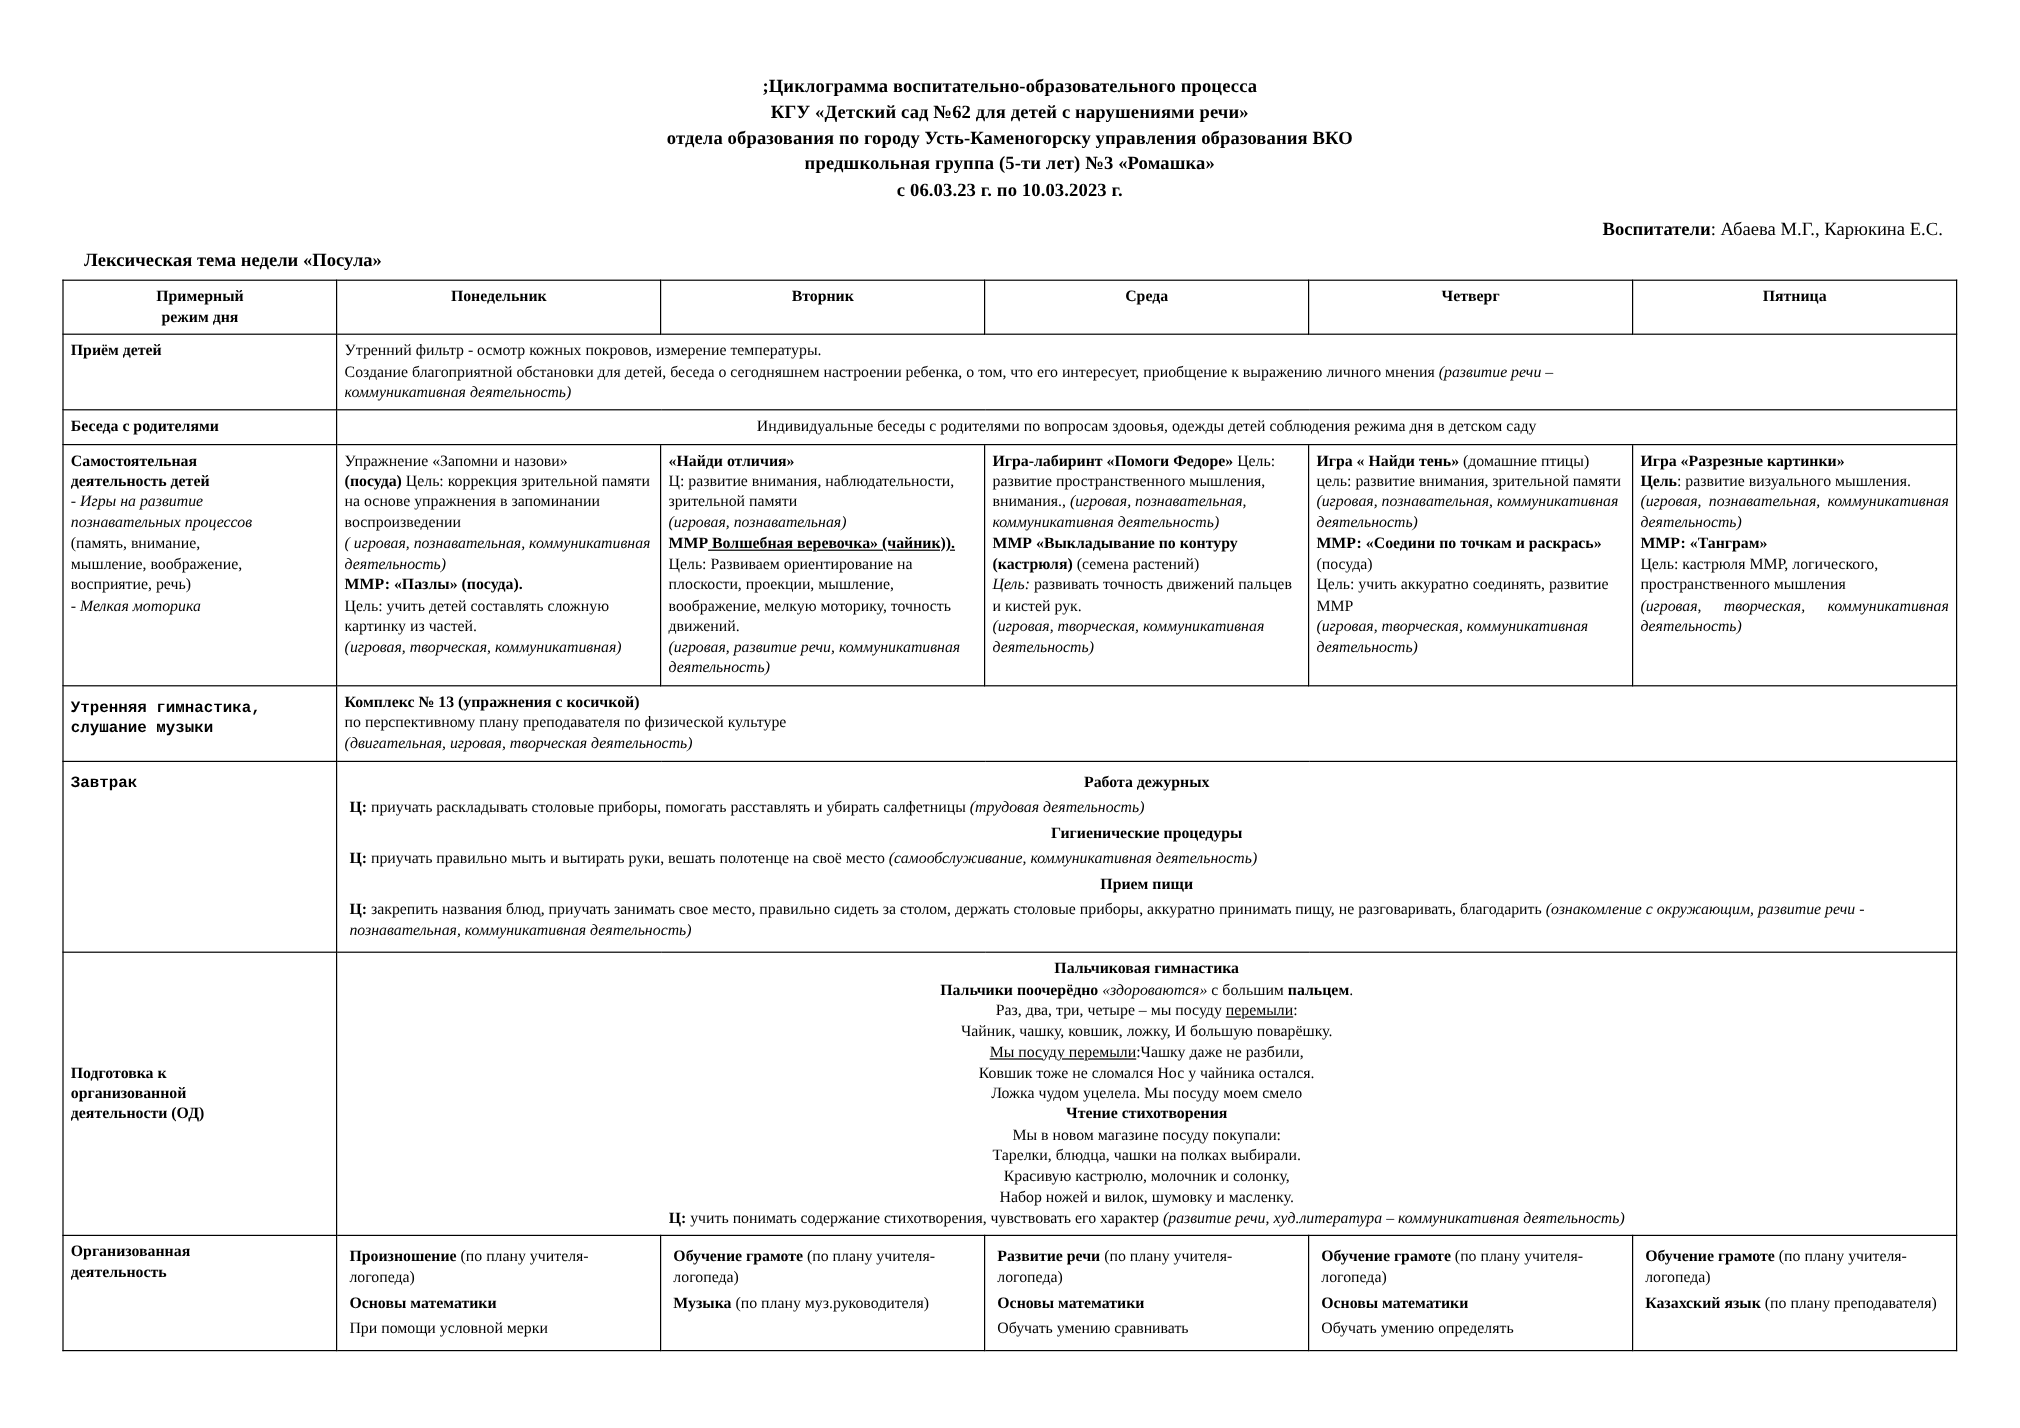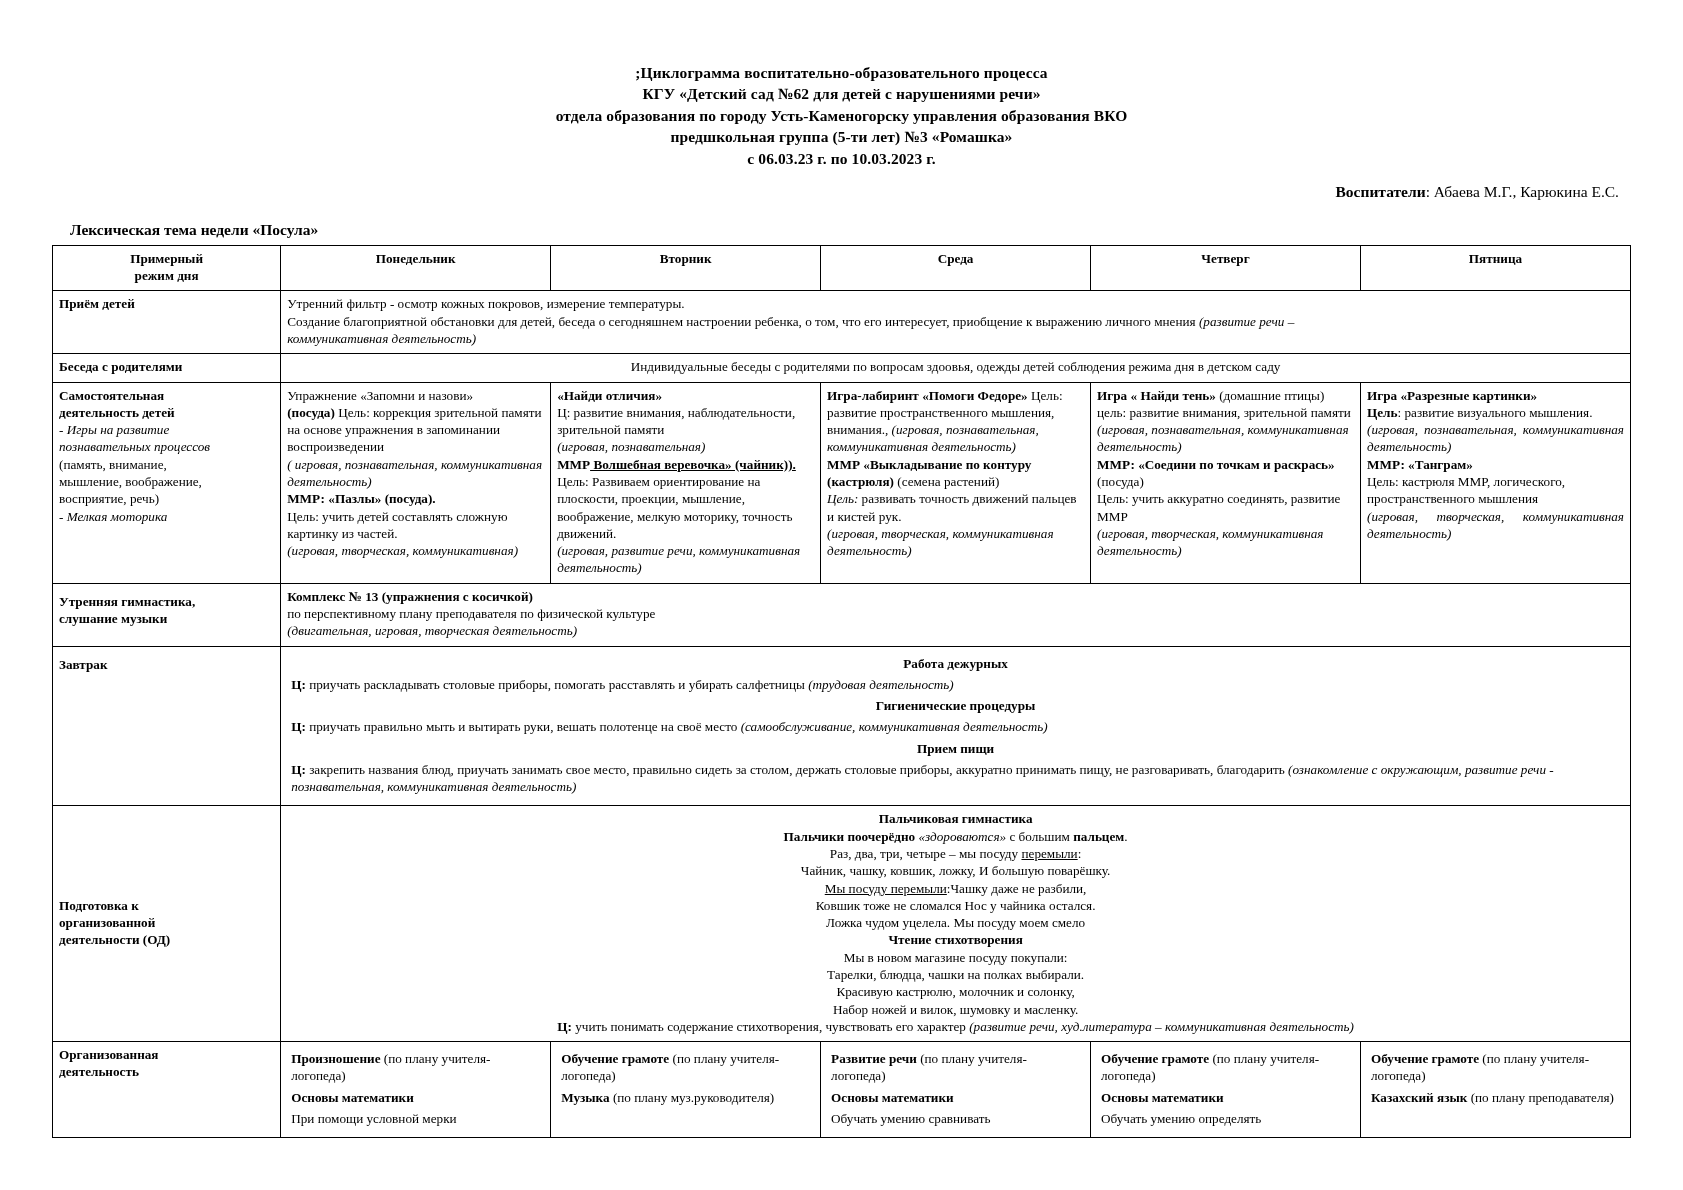--- a/index.html
+++ b/index.html
@@ -33,21 +33,21 @@
   .supervisors {
     text-align: right;
     font-size: 15.5px;
     margin-top: 14px;
     padding-right: 12px;
   }
   .supervisors b { font-weight: bold; }
   .lexical-theme {
     font-weight: bold;
     font-size: 15.5px;
-    margin-top: 20px;
+    margin-top: 8px;
     padding-left: 18px;
   }
   
   table.cyclogram {
     border-collapse: collapse;
     width: 1579px;
     margin-top: 6px;
     table-layout: fixed;
   }
   table.cyclogram td, table.cyclogram th {
@@ -75,21 +75,21 @@
   td.regime .sub {
     font-weight: normal;
     font-style: italic;
     display: block;
   }
   td.regime .subn {
     font-weight: normal;
     font-style: normal;
     display: block;
   }
-  td.regime.pad-top { padding-top: 9px; }
+  td.regime.pad-top { padding-top: 9px; font-family: Liberation Mono, monospace; }
   td.regime.mid { vertical-align: middle; }
   .b { font-weight: bold; }
   .i { font-style: italic; }
   .u { text-decoration: underline; }
   .bu { font-weight: bold; text-decoration: underline; }
   .ctr { text-align: center; }
   .just { text-align: justify; }
   p.l { margin: 4px; }
   .cell-body p { margin: 0 0 0 0; }
   td.center-block {

